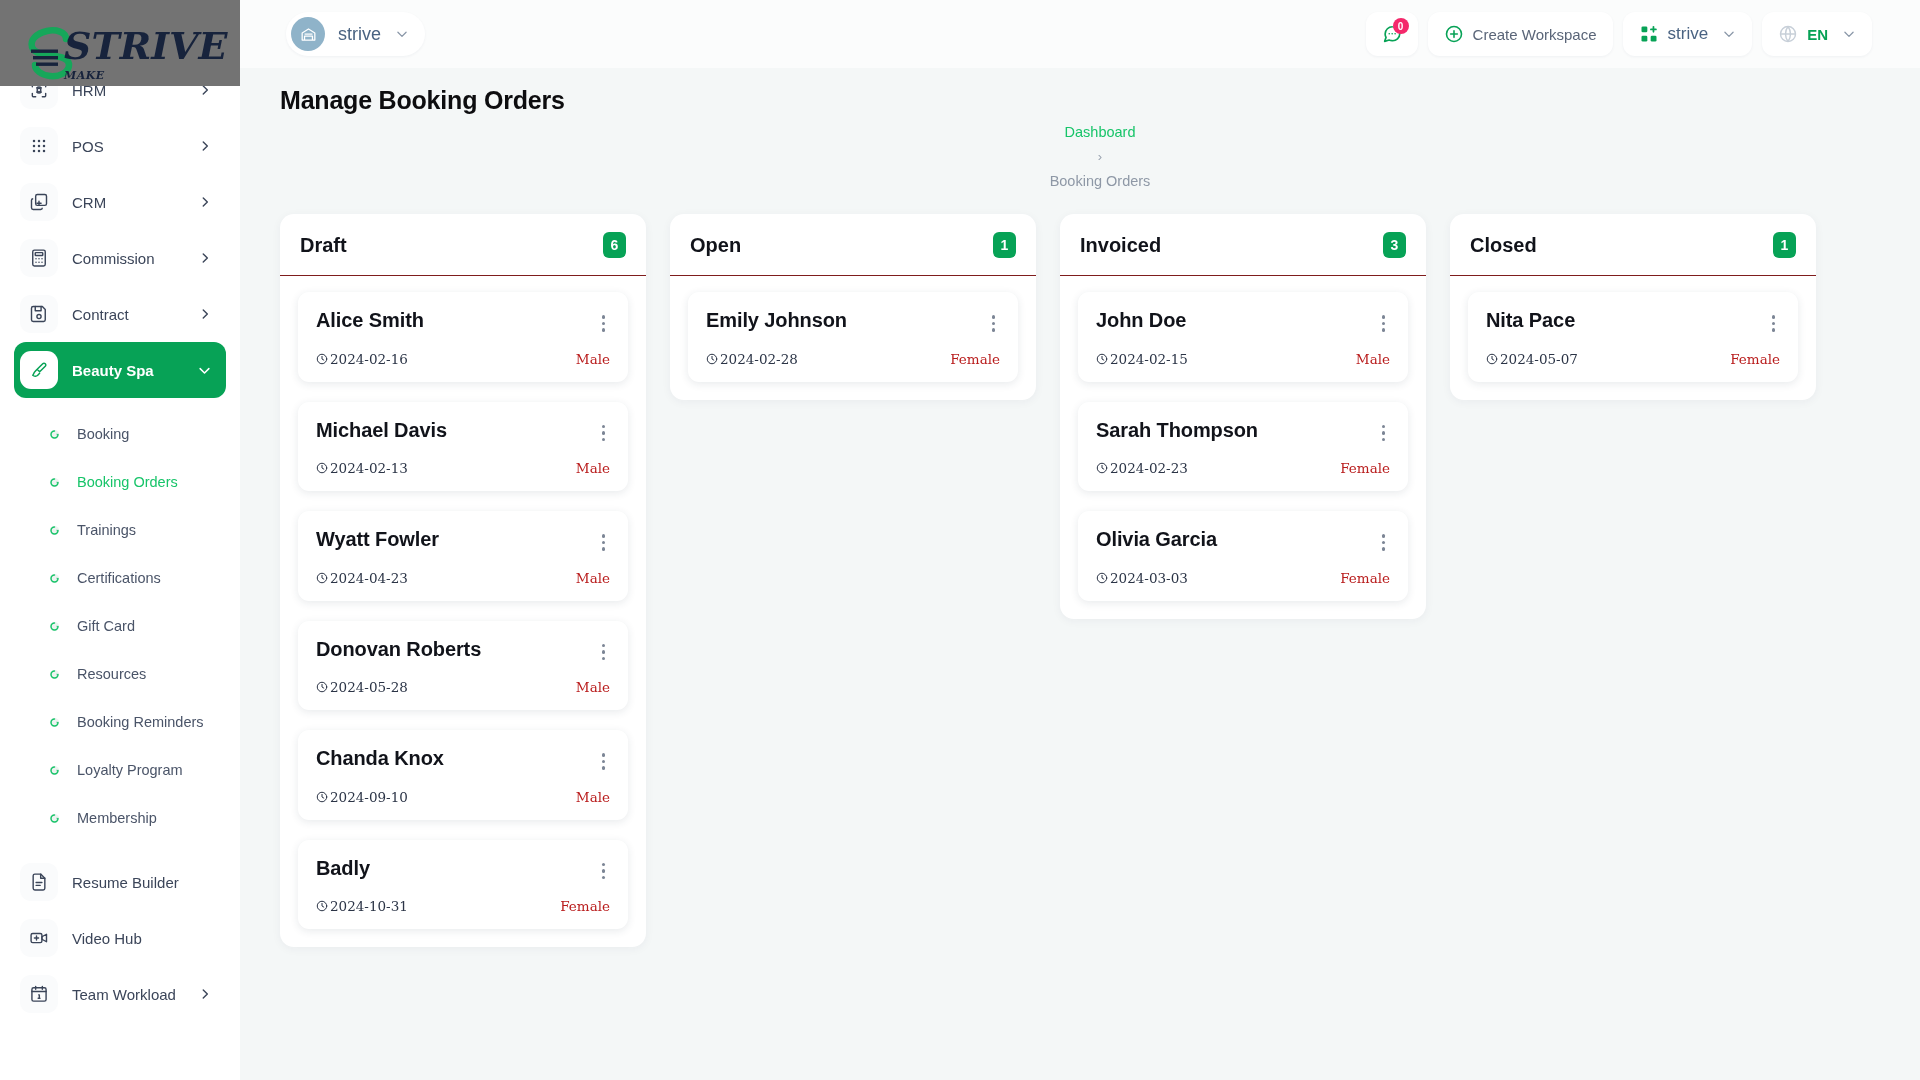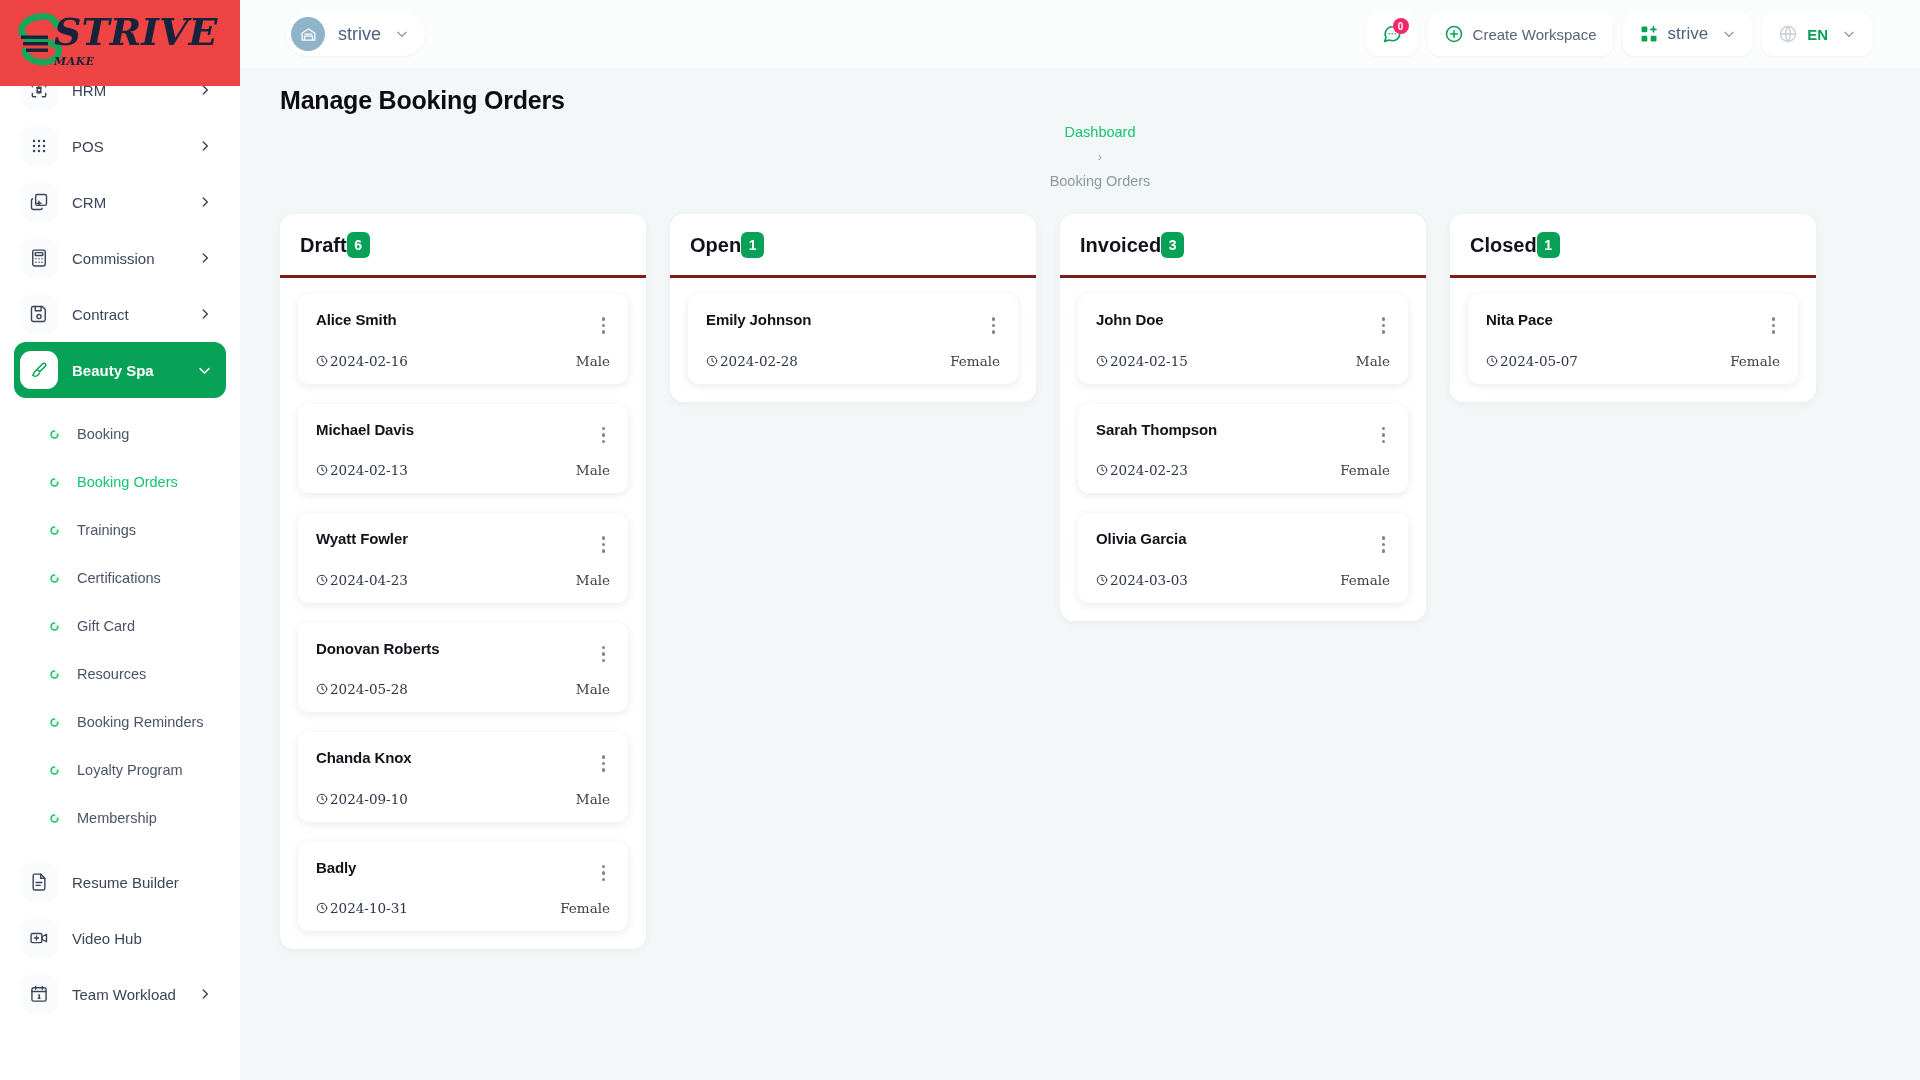--- a/index.html
+++ b/index.html
@@ -14,22 +14,22 @@
   
   .sidebar {
     width: 240px; height: 1080px;
     background: #ffffff;
     position: relative;
     flex: 0 0 240px;
     overflow: hidden;
   }
   .logo-wrap {
     position: absolute; top: 0; left: 0; width: 240px; height: 86px;
-    background: #ef4444; z-index: 5;
-    display: flex; align-items: center; padding-left: 12px;
+    background: #737373; z-index: 5;
+    display: flex; padding-left: 22px;
   }
   .logo {
     display: flex; align-items: flex-end; position: relative;
     transform: translateY(-3px);
   }
   .logo-s { width: 58px; height: 58px; position: relative; }
   .logo-text-wrap { position: relative; margin-left: -16px; }
   .logo-text {
     font-family: "DejaVu Serif", serif;
     font-weight: bold; font-style: italic;
@@ -159,62 +159,62 @@
     align-items: flex-start;
   }
   .column {
     background: #ffffff;
     border-radius: 14px;
     width: 366px; flex: 0 0 366px;
     box-shadow: 0 2px 10px rgba(30,45,70,0.05);
     overflow: hidden;
   }
   .col-head {
-    display: flex; align-items: center; justify-content: flex-start;
+    display: flex; align-items: center; justify-content: space-between;
     padding: 18px 20px 17px 20px;
-    border-bottom: 3px solid #7f1d1d;
+    border-bottom: 1px solid #7f1d1d;
   }
   .col-title { font-size: 20px; font-weight: bold; color: #11131a; }
   .col-count {
     background: #07a256; color: #ffffff;
     font-size: 14px; font-weight: bold;
     min-width: 23px; height: 26px; border-radius: 6px;
     display: flex; align-items: center; justify-content: center;
     padding: 0 7px;
   }
   .col-body { padding: 16px 18px 18px 18px; display: flex; flex-direction: column; gap: 20px; }
 
   .card {
     background: #ffffff; border-radius: 11px;
     box-shadow: 0 2px 9px rgba(30,45,70,0.10);
     padding: 17px 18px 15px 18px;
     cursor: pointer;
   }
   .card-top { display: flex; align-items: flex-start; justify-content: space-between; }
-  .card-name { font-size: 15px; font-weight: bold; color: #11131a; letter-spacing: -0.1px; }
+  .card-name { font-size: 20px; font-weight: bold; color: #11131a; letter-spacing: -0.1px; }
   .kebab {
     display: flex; flex-direction: column; gap: 3px;
     padding: 4px 5px; cursor: pointer; margin-top: 2px;
   }
   .kebab span {
     width: 3.5px; height: 3.5px; border-radius: 50%;
     background: #7c8595; display: block;
   }
   .card-bottom {
     display: flex; align-items: center; justify-content: space-between;
     margin-top: 15px;
   }
   .card-date {
     display: flex; align-items: center; gap: 2px;
     font-family: "DejaVu Serif", serif;
     font-size: 13.5px; color: #2b3446;
   }
   .card-gender {
     font-family: "DejaVu Serif", serif;
-    font-size: 13.5px; color: #404040;
+    font-size: 13.5px; color: #b91c1c;
   }
   svg { display: block; }
 </style>
 </head>
 <body>
 
 <div class="app">
 
   <aside class="sidebar">
 

